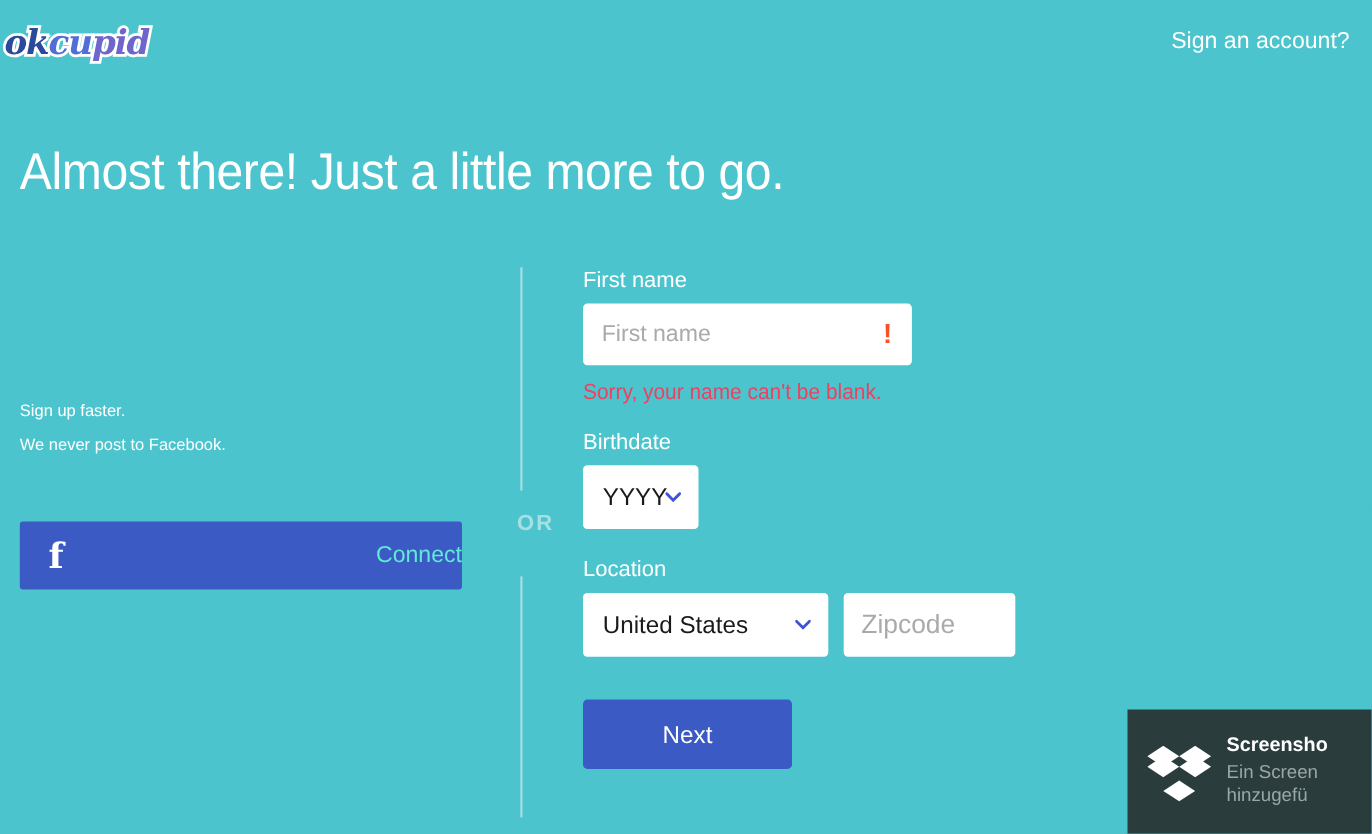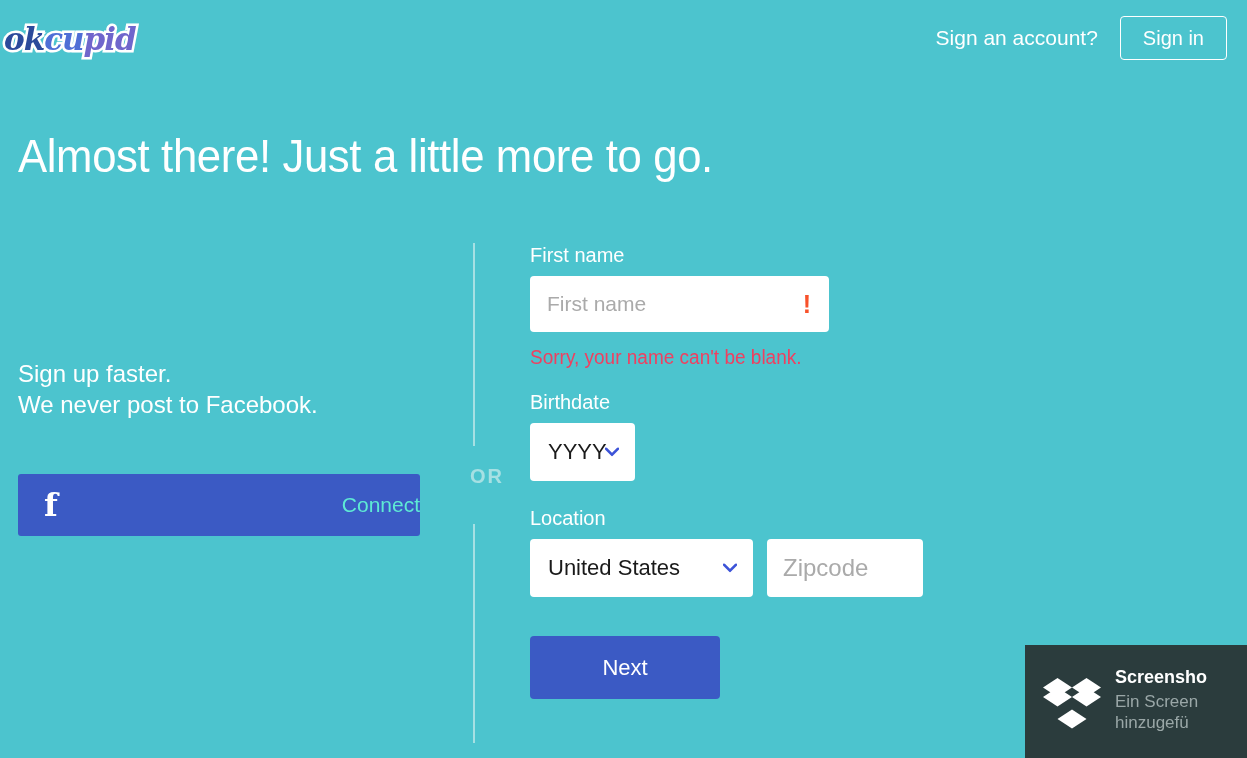--- a/index.html
+++ b/index.html
@@ -89,21 +89,21 @@
   
   .left-col {
     position: absolute;
     left: 18px;
     top: 358px;
     width: 402px;
   }
 
   .fb-pitch {
     color: #ffffff;
-    font-size: 24px;
+    font-size: 15px;
     line-height: 31px;
     font-weight: 400;
   }
 
   .fb-connect {
     margin-top: 54px;
     width: 402px;
     height: 62px;
     background: #3b5ac4;
     border: none;
@@ -312,21 +312,20 @@
   }
 </style>
 </head>
 <body>
 
 <div class="header">
   <div class="logo"><span class="ok">ok</span><span class="cu">cu</span><span class="pid">pid</span></div>
 
   <div class="header-right">
     <span class="have-account">Sign an account?</span>
-    <button class="signin-btn">Sign in</button>
   </div>
 </div>
 
 <h1 class="headline">Almost there! Just a little more to go.</h1>
 
 <div class="left-col">
   <div class="fb-pitch">
     <div>Sign up faster.</div>
     <div>We never post to Facebook.</div>
   </div>

